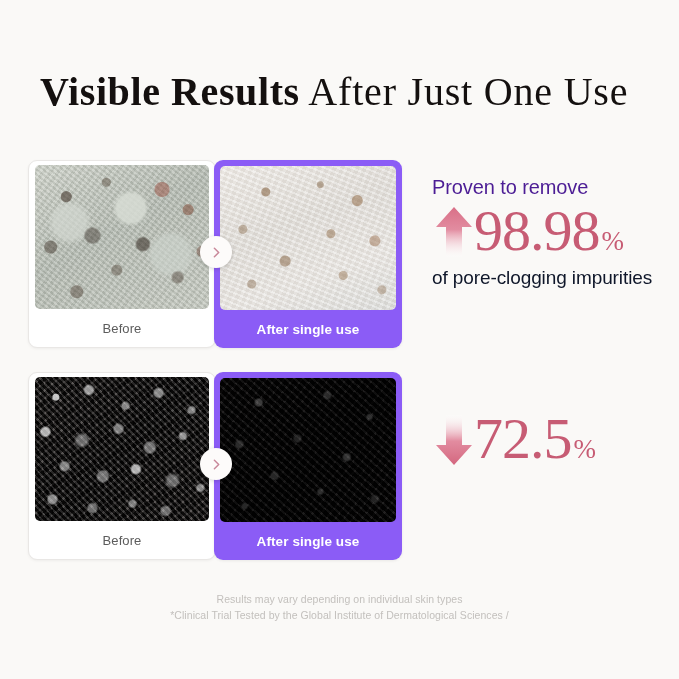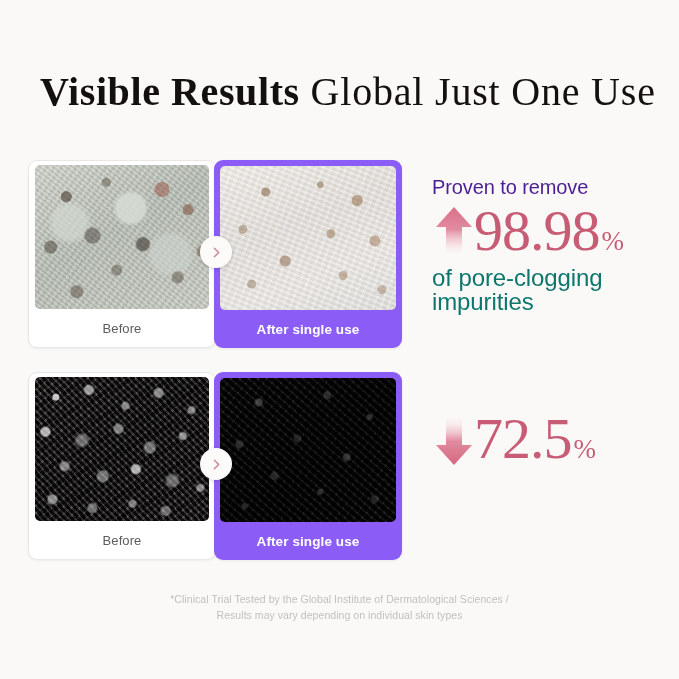--- a/index.html
+++ b/index.html
@@ -259,23 +259,23 @@
     margin-left: -2px;
   }
   .stat-pct {
     font-family: "Liberation Serif", serif;
     font-size: 27px;
     line-height: 27px;
     color: #c75c74;
     margin-left: 2px;
   }
   .stat-tail {
-    font-size: 24px;
+    font-size: 19px;
     line-height: 24px;
-    color: #0f766e;
+    color: #0f172a;
     margin-top: 6px;
     font-weight: 400;
     letter-spacing: -0.1px;
   }
 
   
   .footnote {
     position: absolute;
     left: 0;
     top: 591px;
@@ -284,21 +284,21 @@
     font-size: 10.5px;
     line-height: 16px;
     color: #c3c0bd;
     letter-spacing: 0.05px;
   }
 </style>
 </head>
 <body>
 
 <div class="heading">
-  <span class="strong">Visible Results</span><span class="light"> Global Just One Use</span>
+  <span class="strong">Visible Results</span><span class="light"> After Just One Use</span>
 </div>
 
 <div class="row row-1">
 
   <div class="card card-before">
     <div class="swatch tex-skin-before"></div>
     <div class="caption caption-before">Before</div>
   </div>
 
   <div class="card card-after">
@@ -370,15 +370,15 @@
       </svg>
     </span>
     <span class="stat-value">
       <span>72.5</span>
         <span class="stat-pct">%</span>
     </span>
   </div>
 </div>
 
 <div class="footnote">
+  <div>Results may vary depending on individual skin types</div>
   <div>*Clinical Trial Tested by the Global Institute of Dermatological Sciences /</div>
-  <div>Results may vary depending on individual skin types</div>
 </div>
 
 </body></html>

